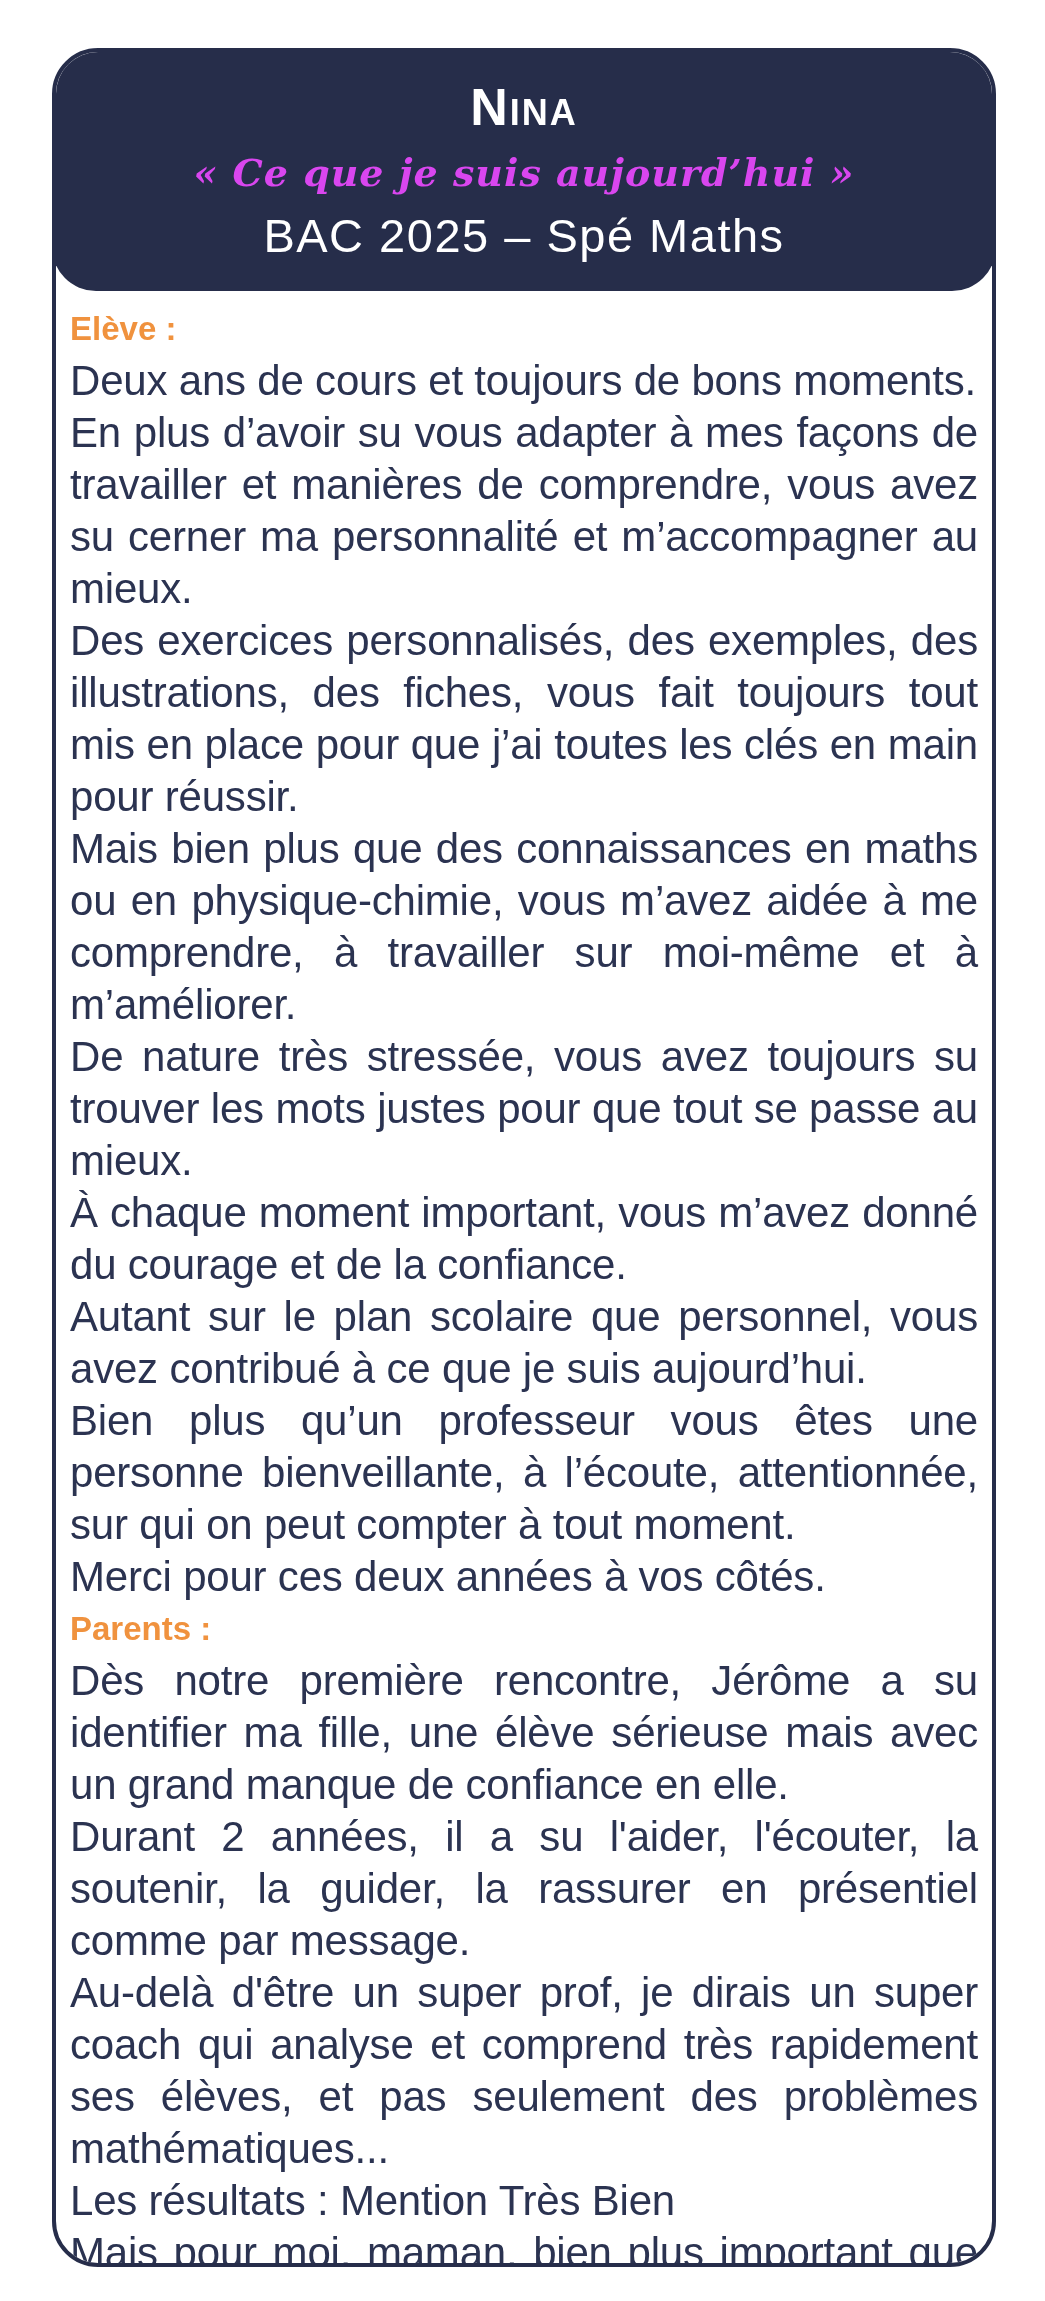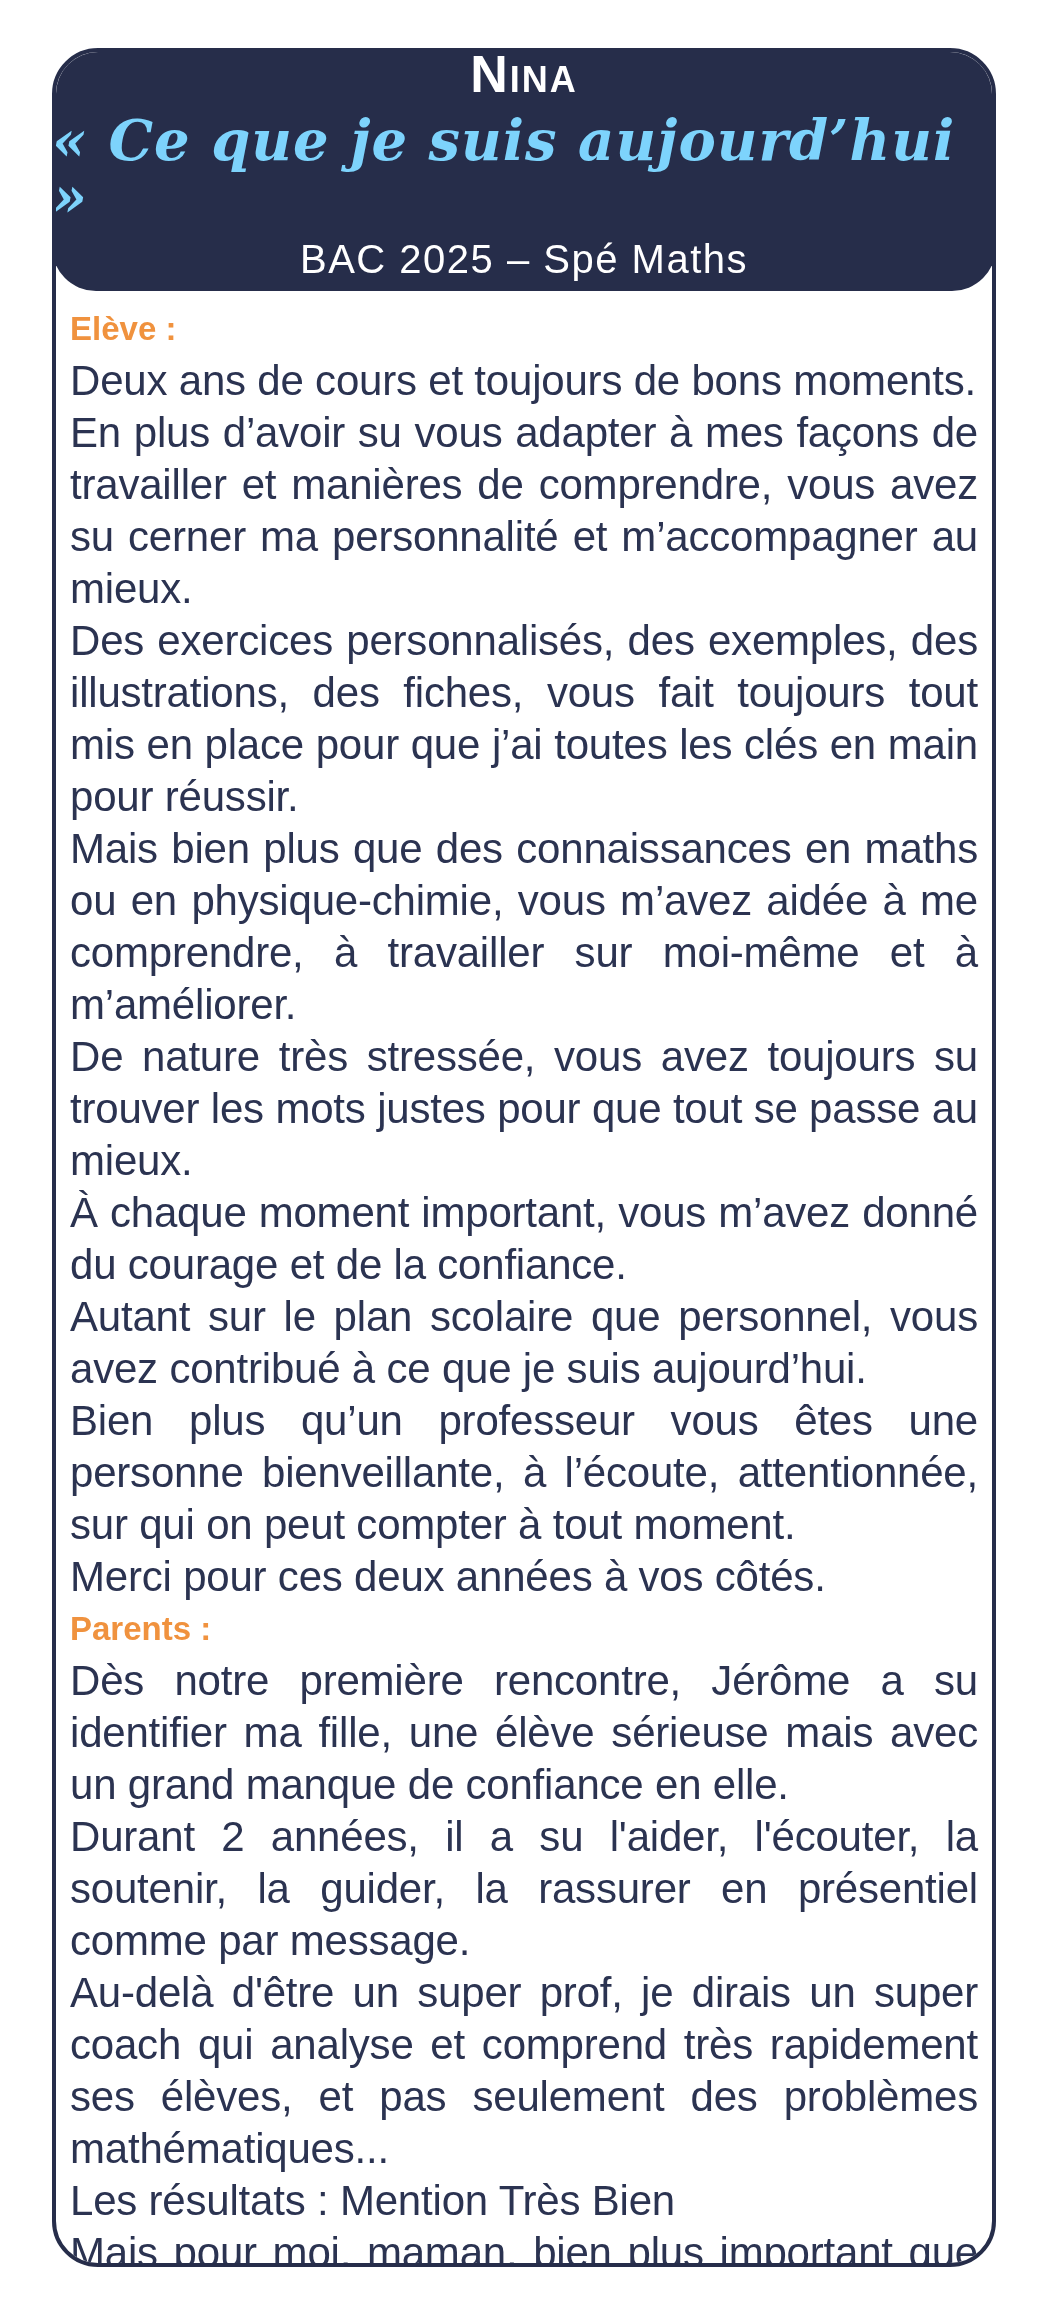--- a/index.html
+++ b/index.html
@@ -23,43 +23,44 @@
     overflow: hidden;
   }
   .card-header {
     margin: -4px -4px 0 -4px;
     height: 243px;
     background: #262d4a;
     border-radius: 44px;
     display: flex;
     flex-direction: column;
     align-items: center;
+    justify-content: center;
     gap: 12px;
     color: #ffffff;
   }
   .student-name {
     font-variant: small-caps;
     font-weight: bold;
     font-size: 52px;
     line-height: 52px;
     letter-spacing: 2px;
     color: #ffffff;
   }
   .quote-line {
     font-family: "DejaVu Serif", serif;
     font-style: italic;
     font-weight: bold;
-    font-size: 56px;
+    font-size: 38px;
     line-height: 56px;
-    color: #7dd3fc;
+    color: #d946ef;
     letter-spacing: 1px;
   }
   .subtitle-line {
     font-weight: 400;
-    font-size: 40px;
+    font-size: 47px;
     line-height: 46px;
     letter-spacing: 1.5px;
     color: #ffffff;
   }
   .card-body {
     padding: 12px 14px 20px 14px;
   }
   .section-heading {
     margin: 0;
     font-size: 33px;

